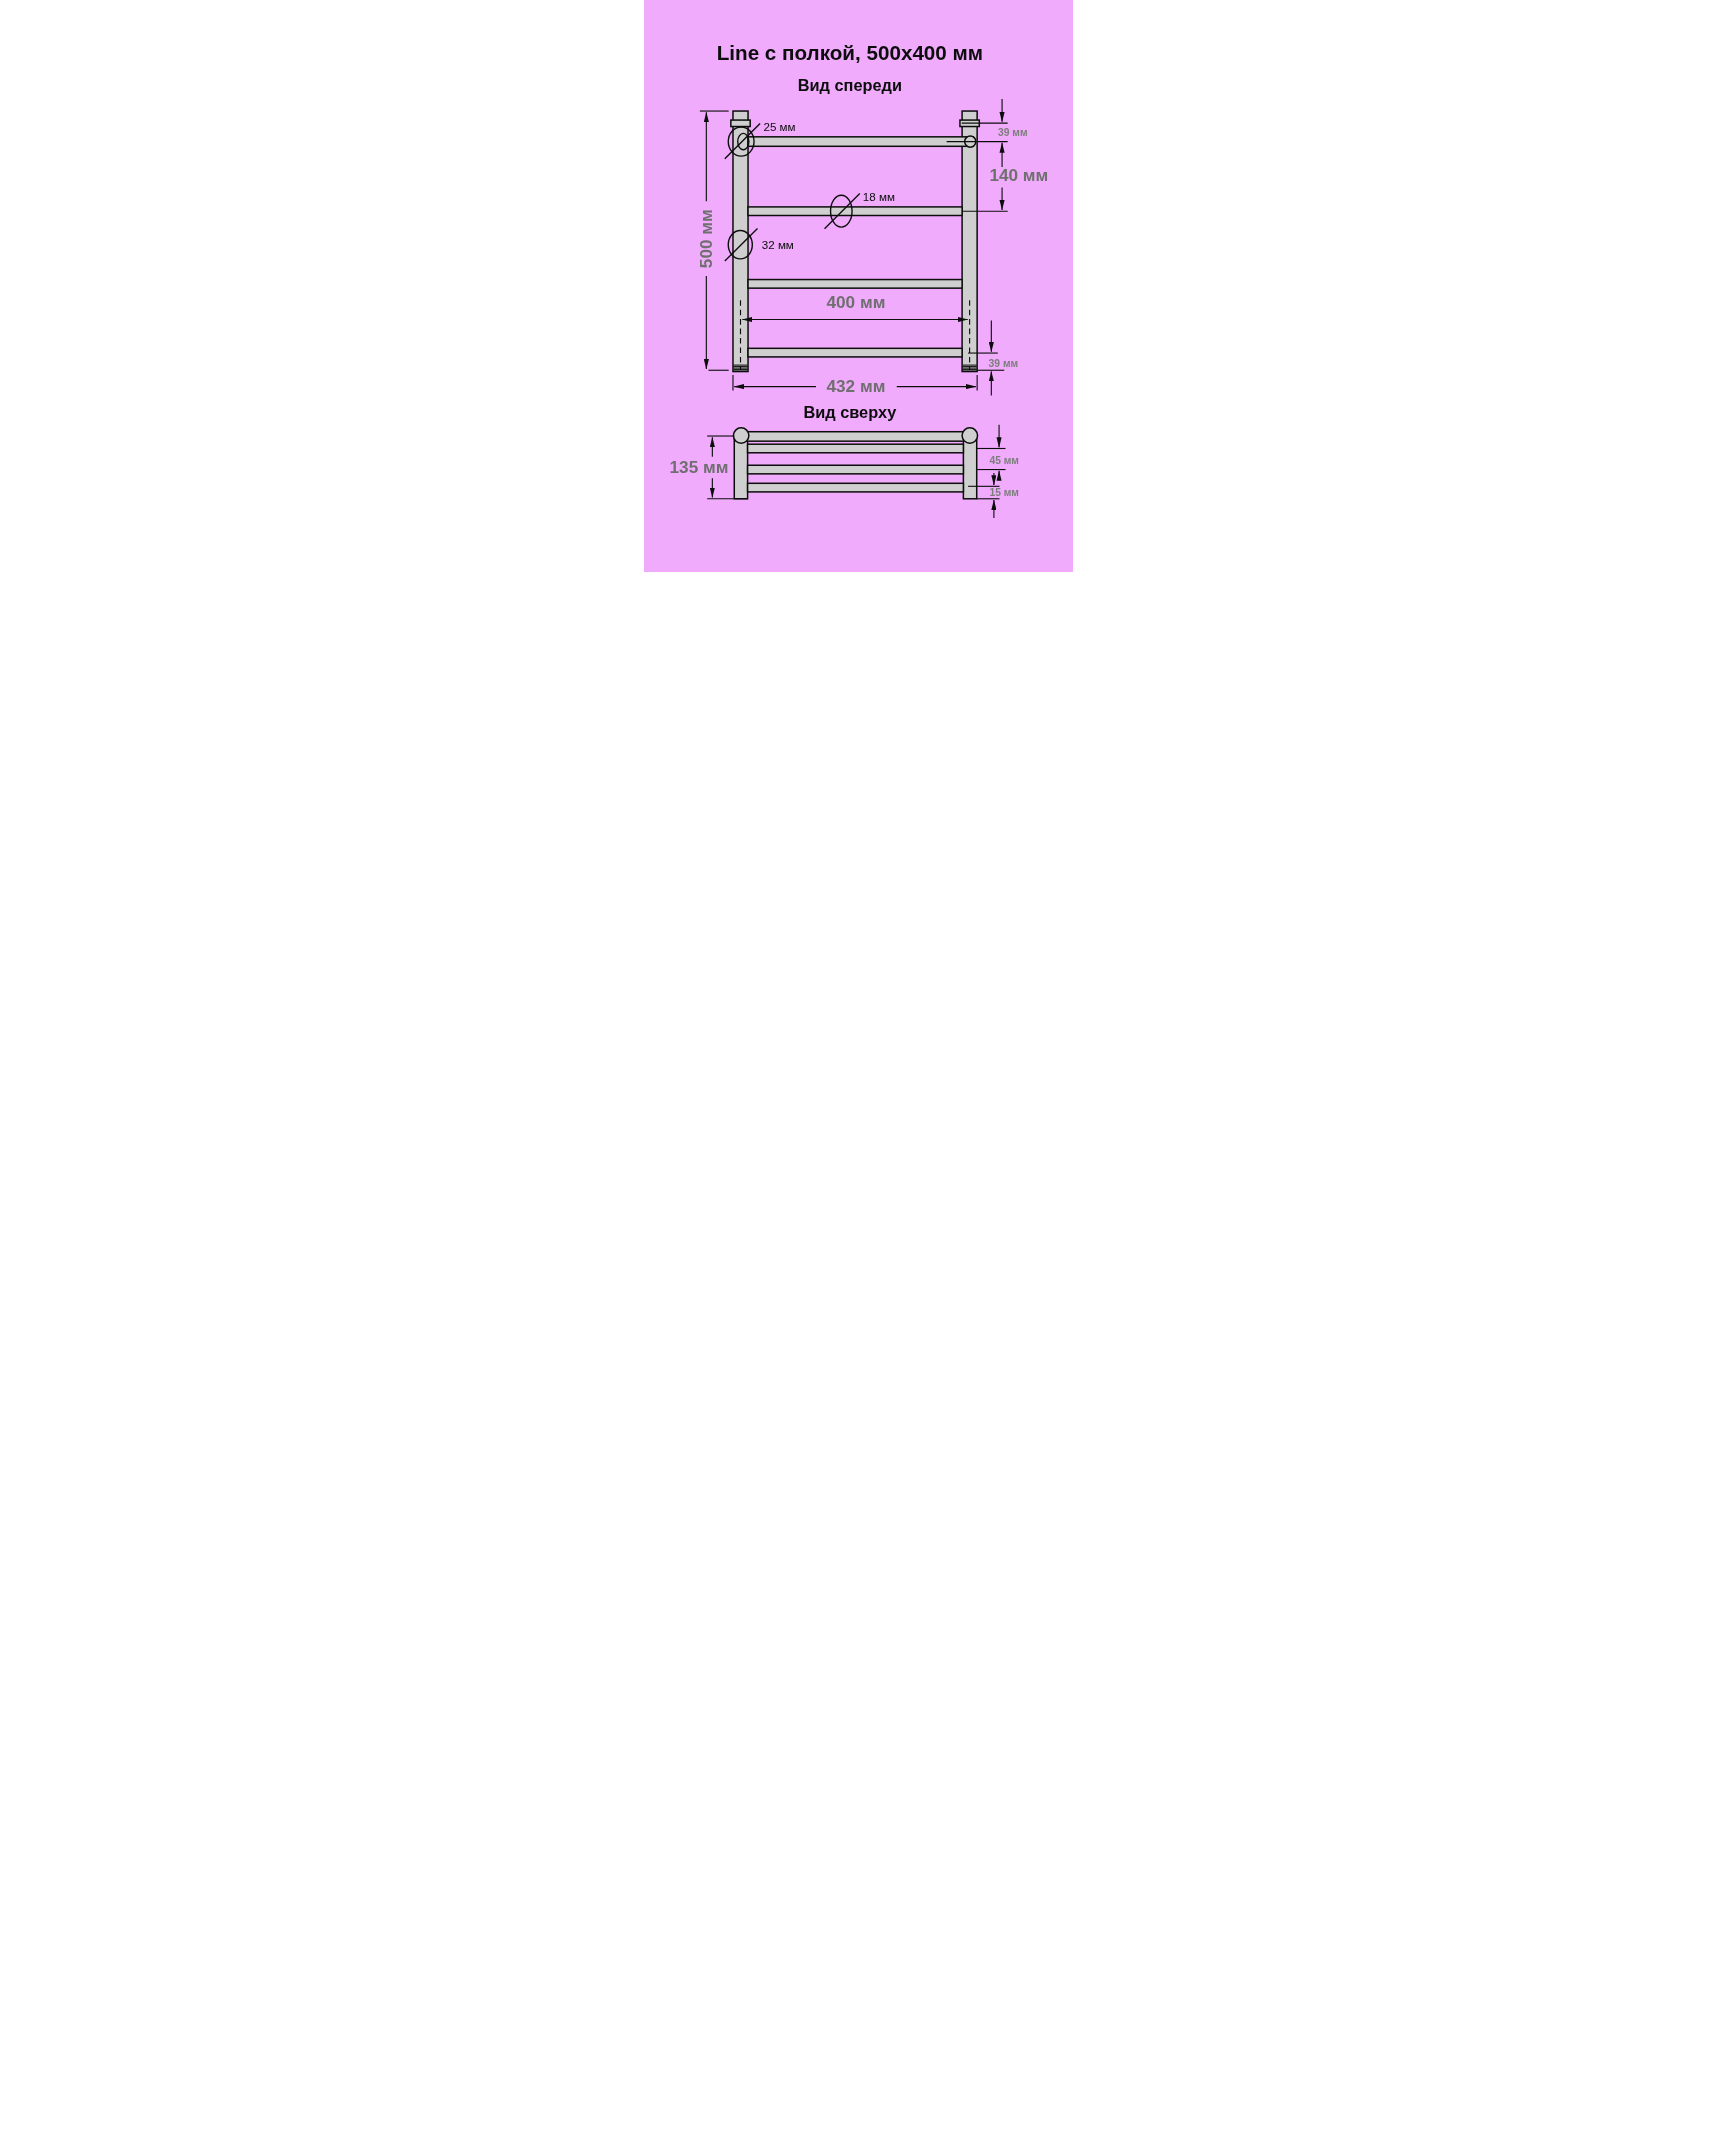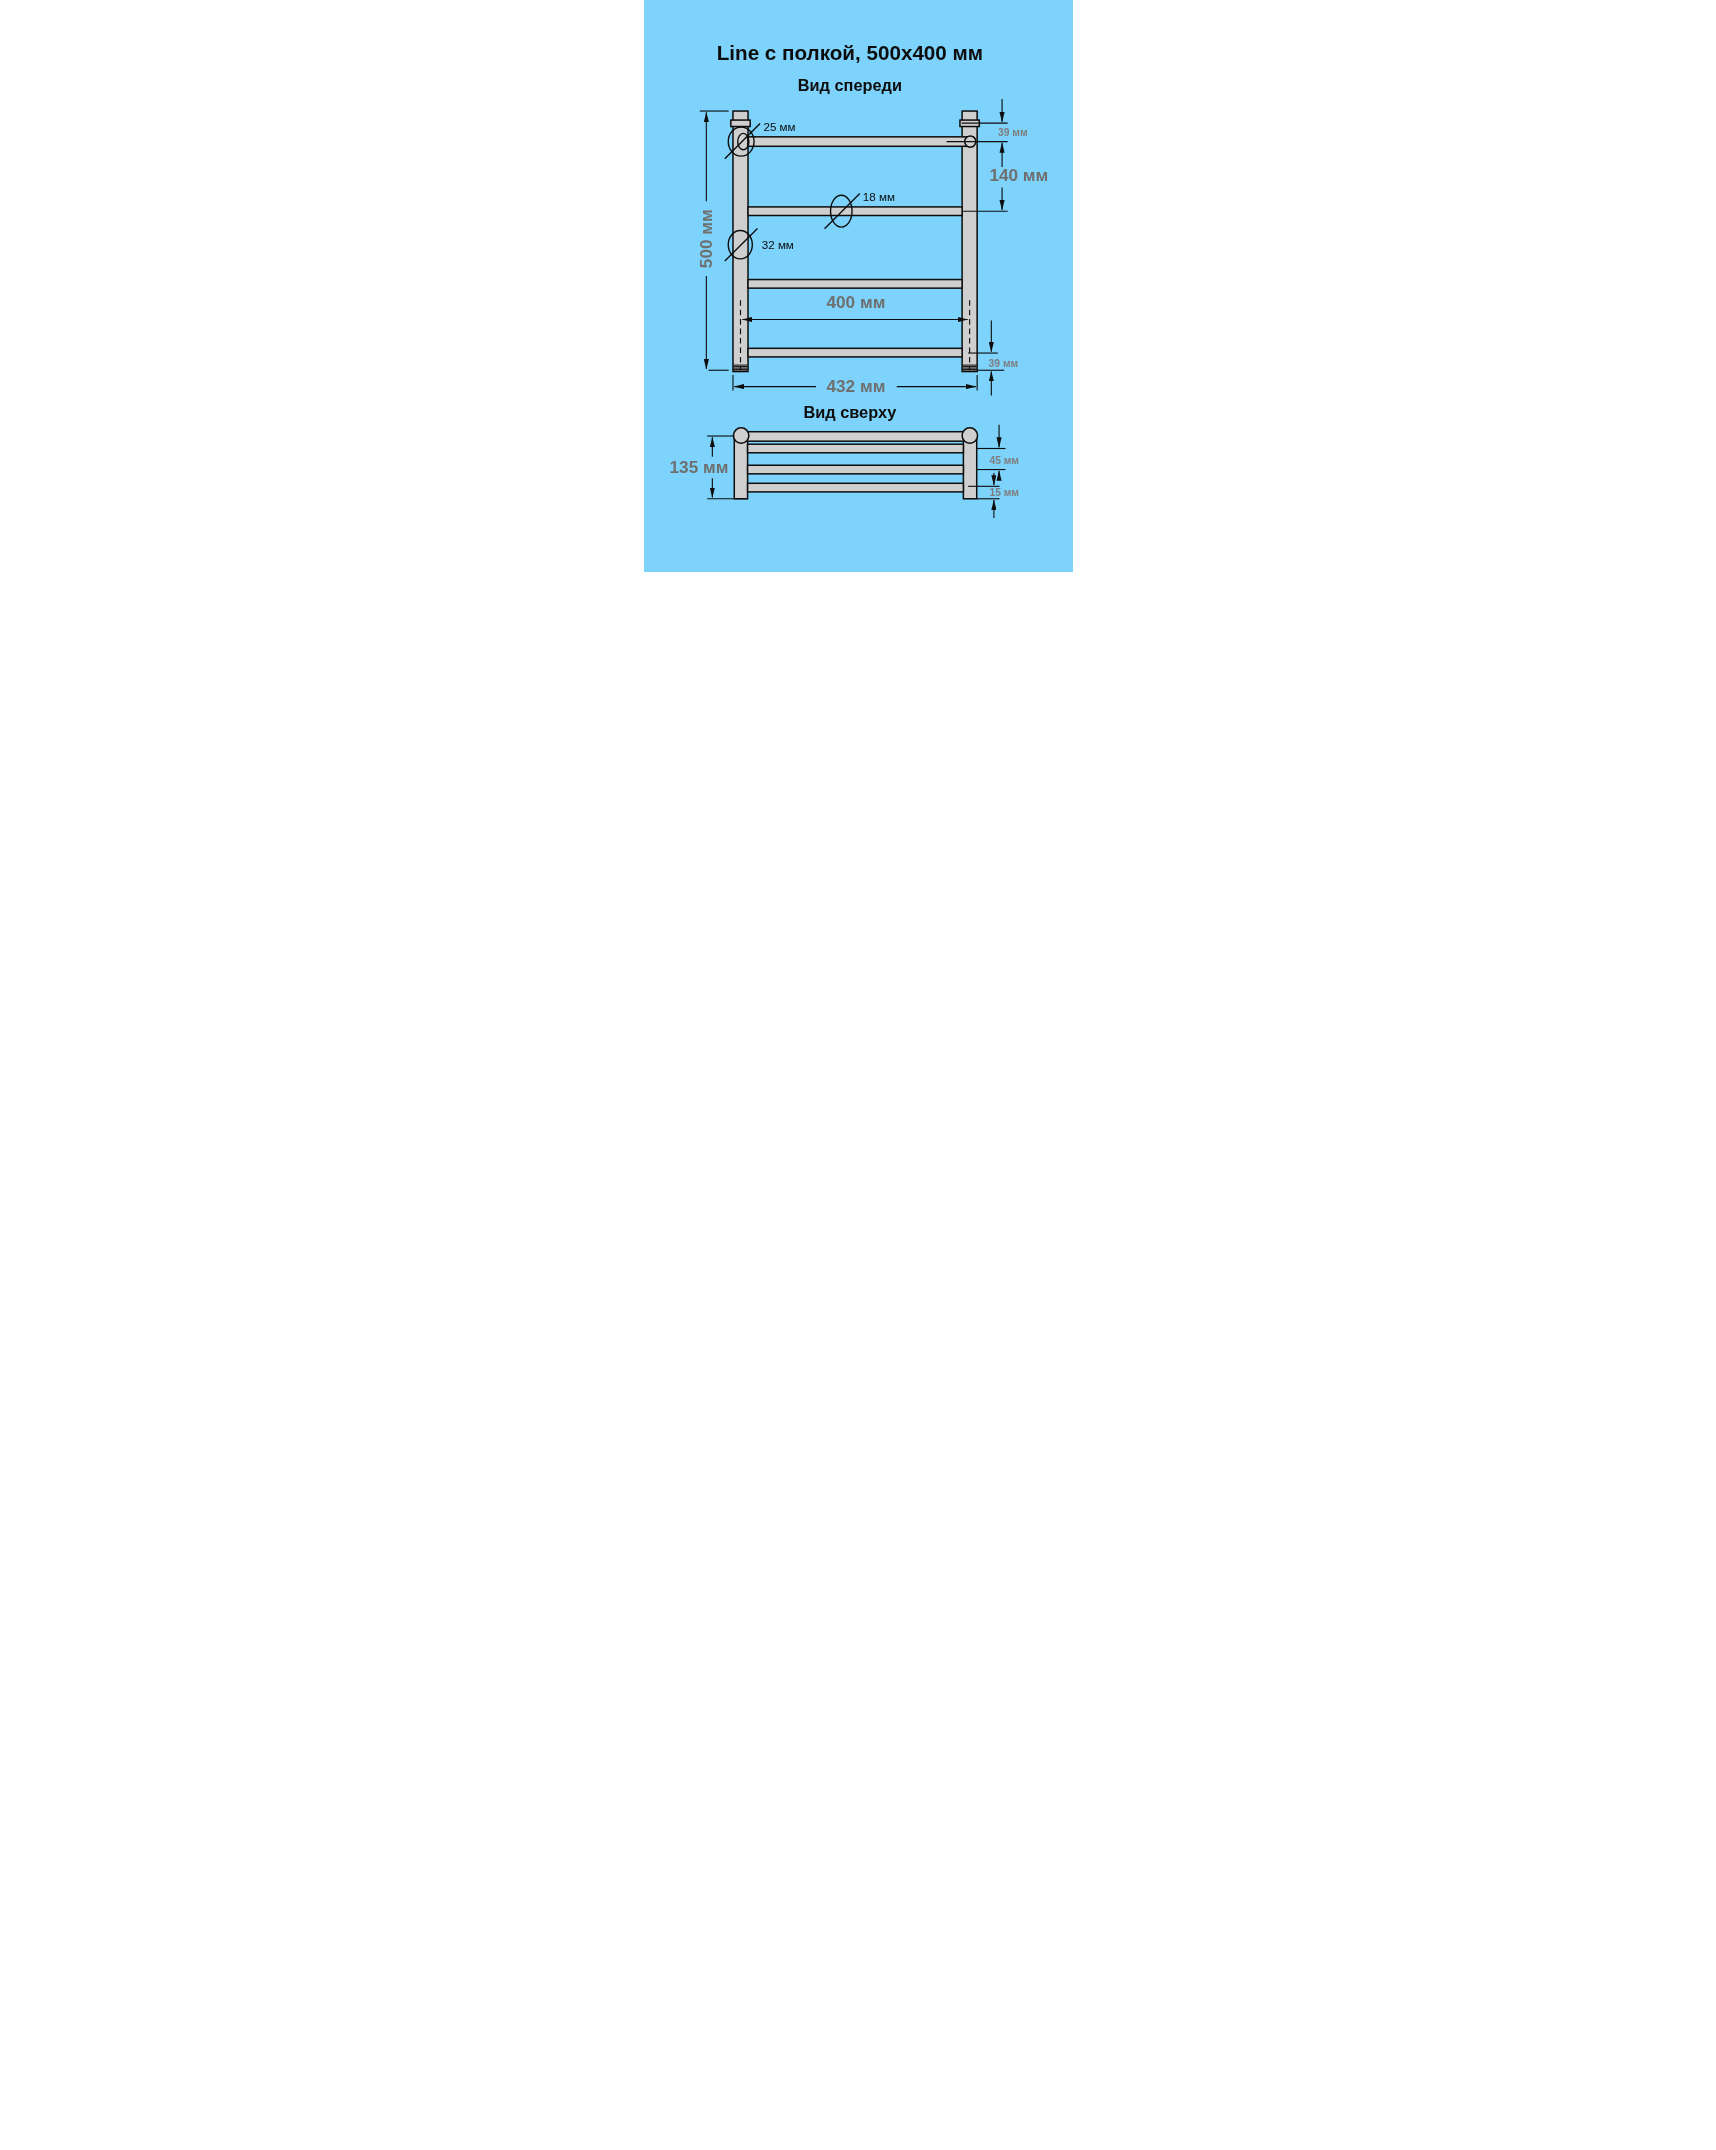--- a/index.html
+++ b/index.html
@@ -1,16 +1,16 @@
 <!DOCTYPE html>
 <html style="font-size:6.9px"><head>
 <meta charset="utf-8">
 <style>
   html,body{margin:0;padding:0;background:#ffffff;}
-  .page{width:429px;height:572px;margin:0 auto;background:#7dd3fc;position:relative;}
+  .page{width:429px;height:572px;margin:0 auto;background:#f0abfc;position:relative;}
   svg{display:block;}
   text{font-family:"Liberation Sans","DejaVu Sans",sans-serif;}
   .tube{fill:#cfcfcf;stroke:#0d0d0d;stroke-width:3.5;}
   .ln{stroke:#0d0d0d;stroke-width:2.6;fill:none;}
   .thin{stroke:#0d0d0d;stroke-width:2.4;fill:none;}
   .sym{stroke:#0d0d0d;stroke-width:3.2;fill:none;}
   .dash{stroke:#0d0d0d;stroke-width:2.6;stroke-dasharray:13 9;fill:none;}
   .t-title{font-size:48px;font-weight:700;fill:#0d0d0d;}
   .t-head{font-size:38px;font-weight:700;fill:#0d0d0d;}
   .t-big{font-size:40px;font-weight:700;fill:#6f6f6f;}

